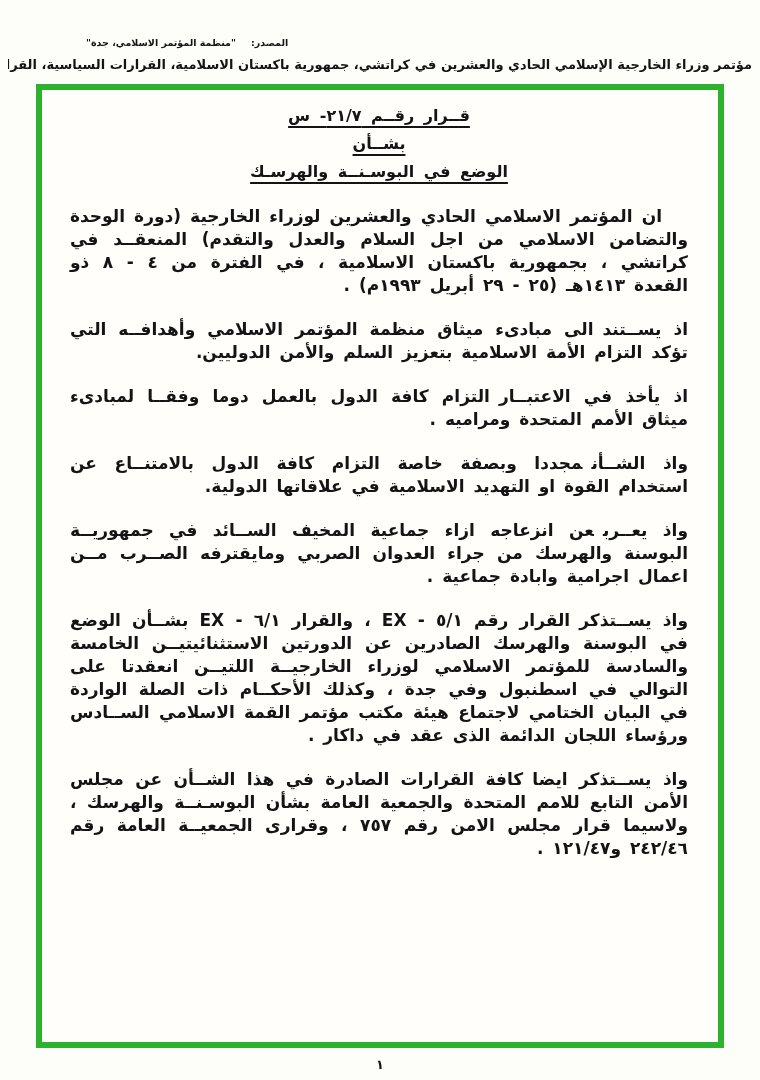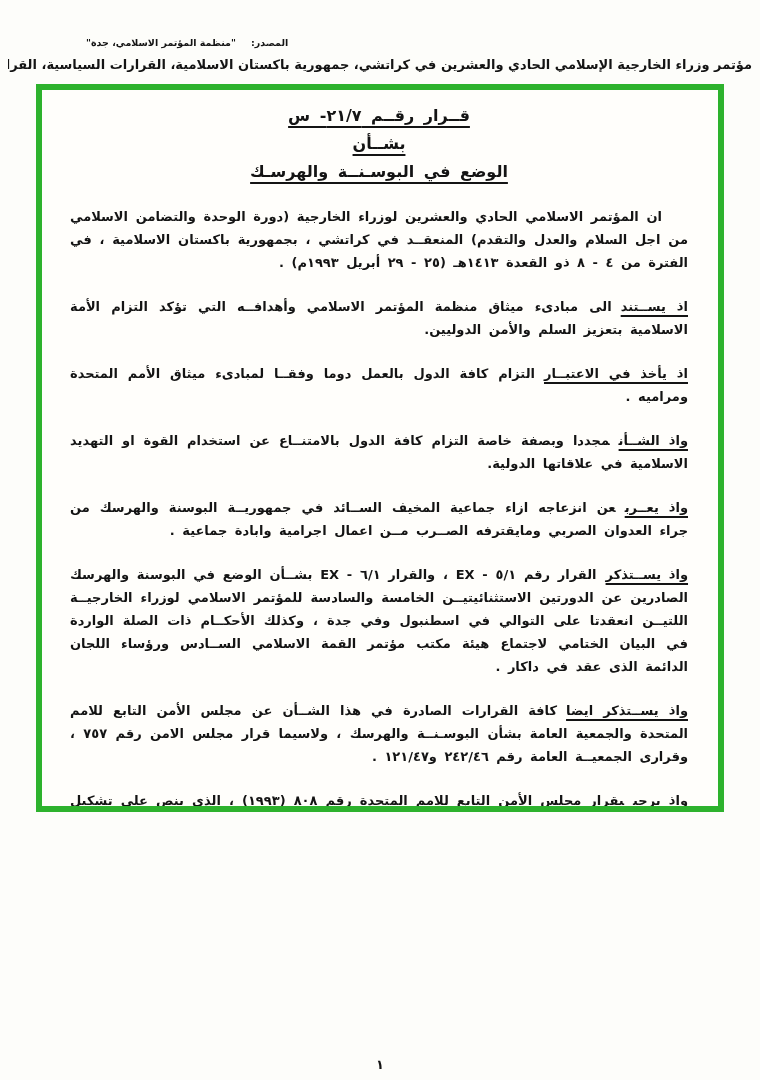--- a/index.html
+++ b/index.html
@@ -27,52 +27,51 @@
     position: absolute;
     top: 37px; left: 86px;
     direction: rtl;
     font-size: 9.5px;
     font-weight: bold;
   }
   .doc-header-line2 .src-label { margin-left: 15px; }
   .frame {
     position: absolute;
     left: 36px; top: 84px;
-    width: 688px; height: 728px;
+    width: 688px; height: 964px;
     border: 6px solid #701a75;
     background: #fffefb;
     padding: 16px 30px 0 28px;
     direction: rtl;
     overflow: hidden;
   }
   .title-block {
     text-align: center;
     margin-bottom: 24px;
   }
   .title-line {
     font-size: 16px;
     font-weight: bold;
     text-decoration: underline;
     text-decoration-thickness: 1.5px;
     text-underline-offset: 5px;
     word-spacing: 4px;
     margin-bottom: 9px;
   }
   .para {
-    font-size: 13px;
+    font-size: 17px;
     line-height: 23px;
     font-weight: 600;
     text-align: justify;
     word-spacing: 3px;
     margin-bottom: 21px;
     direction: rtl;
   }
   .para.first { text-indent: 26px; }
   .lead {
-    text-decoration: underline;
     text-decoration-thickness: 1.5px;
     text-underline-offset: 4px;
   }
   .lead:not(:empty) { margin-inline-end: 9px; }
   .page-number {
     position: absolute;
     bottom: 8px; left: 0; right: 0;
     text-align: center;
     font-size: 13px;
     font-weight: bold;
@@ -103,18 +102,17 @@
     <p class="para"><span class="lead">اذ يأخذ في الاعتبــار</span><span>التزام كافة الدول بالعمل دوما وفقــا لمبادىء ميثاق الأمم المتحدة ومراميه .</span></p>
 
     <p class="para"><span class="lead">واذ الشــأن</span><span>مجددا وبصفة خاصة التزام كافة الدول بالامتنــاع عن استخدام القوة او التهديد الاسلامية في علاقاتها الدولية.</span></p>
 
     <p class="para"><span class="lead">واذ يعــرب</span><span>عن انزعاجه ازاء جماعية المخيف الســائد في جمهوريــة البوسنة والهرسك من جراء العدوان الصربي ومايقترفه الصــرب مــن اعمال اجرامية وابادة جماعية .</span></p>
 
     <p class="para"><span class="lead">واذ يســتذكر</span><span>القرار رقم ٥/١ - EX ، والقرار ٦/١ - EX بشــأن الوضع في البوسنة والهرسك الصادرين عن الدورتين الاستثنائيتيــن الخامسة والسادسة للمؤتمر الاسلامي لوزراء الخارجيــة اللتيــن انعقدتا على التوالي في اسطنبول وفي جدة ، وكذلك الأحكــام ذات الصلة الواردة في البيان الختامي لاجتماع هيئة مكتب مؤتمر القمة الاسلامي الســادس ورؤساء اللجان الدائمة الذى عقد في داكار .</span></p>
 
     <p class="para"><span class="lead">واذ يســتذكر ايضا</span><span>كافة القرارات الصادرة في هذا الشــأن عن مجلس الأمن التابع للامم المتحدة والجمعية العامة بشأن البوسـنــة والهرسك ، ولاسيما قرار مجلس الامن رقم ٧٥٧ ، وقرارى الجمعيــة العامة رقم ٢٤٢/٤٦ و١٢١/٤٧ .</span></p>
 
-    <p class="para"><span class="lead">واذ يرحب</span><span>بقرار مجلس الأمن التابع للامم المتحدة رقم ٨٠٨ (١٩٩٣) ، الذى ينص على تشكيل محكمة دولية لمحاكمة المسؤوليــن عن الانتهاكات الخطيرة للقانون الانسانى الدولى التى ترتكــب فــي اراض يوغسلافيا السابقة .</span></p>
   </div>
 
 </div>
 
 <div class="page-number">١</div>
 
 </body></html>

